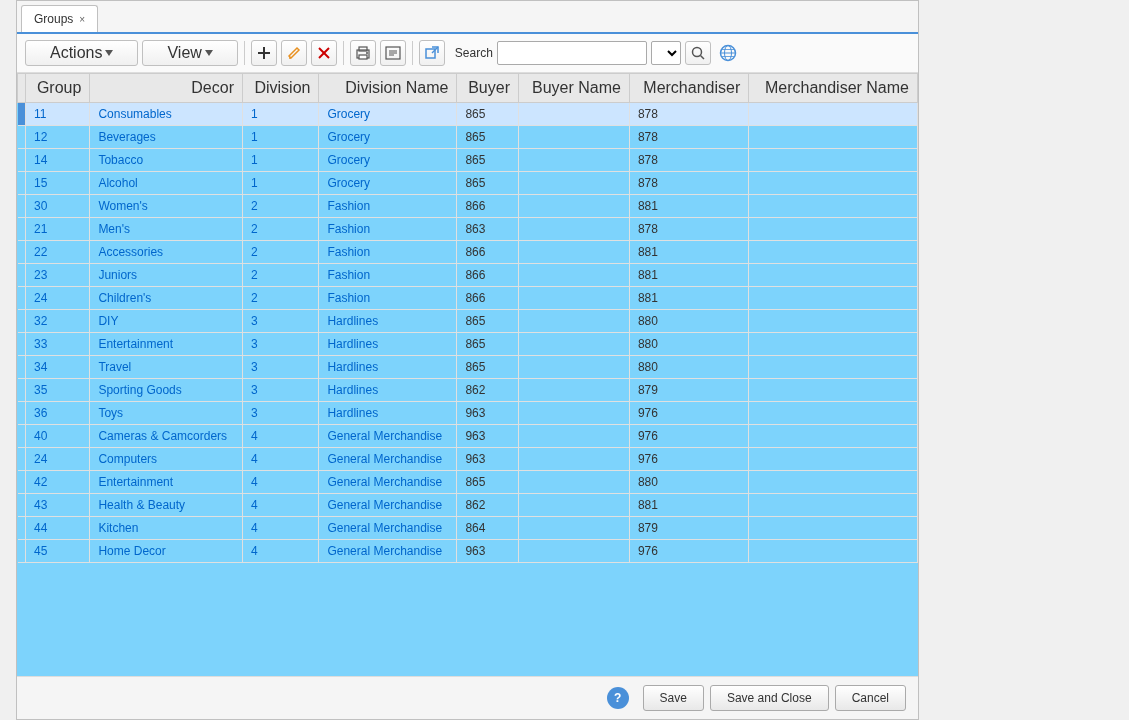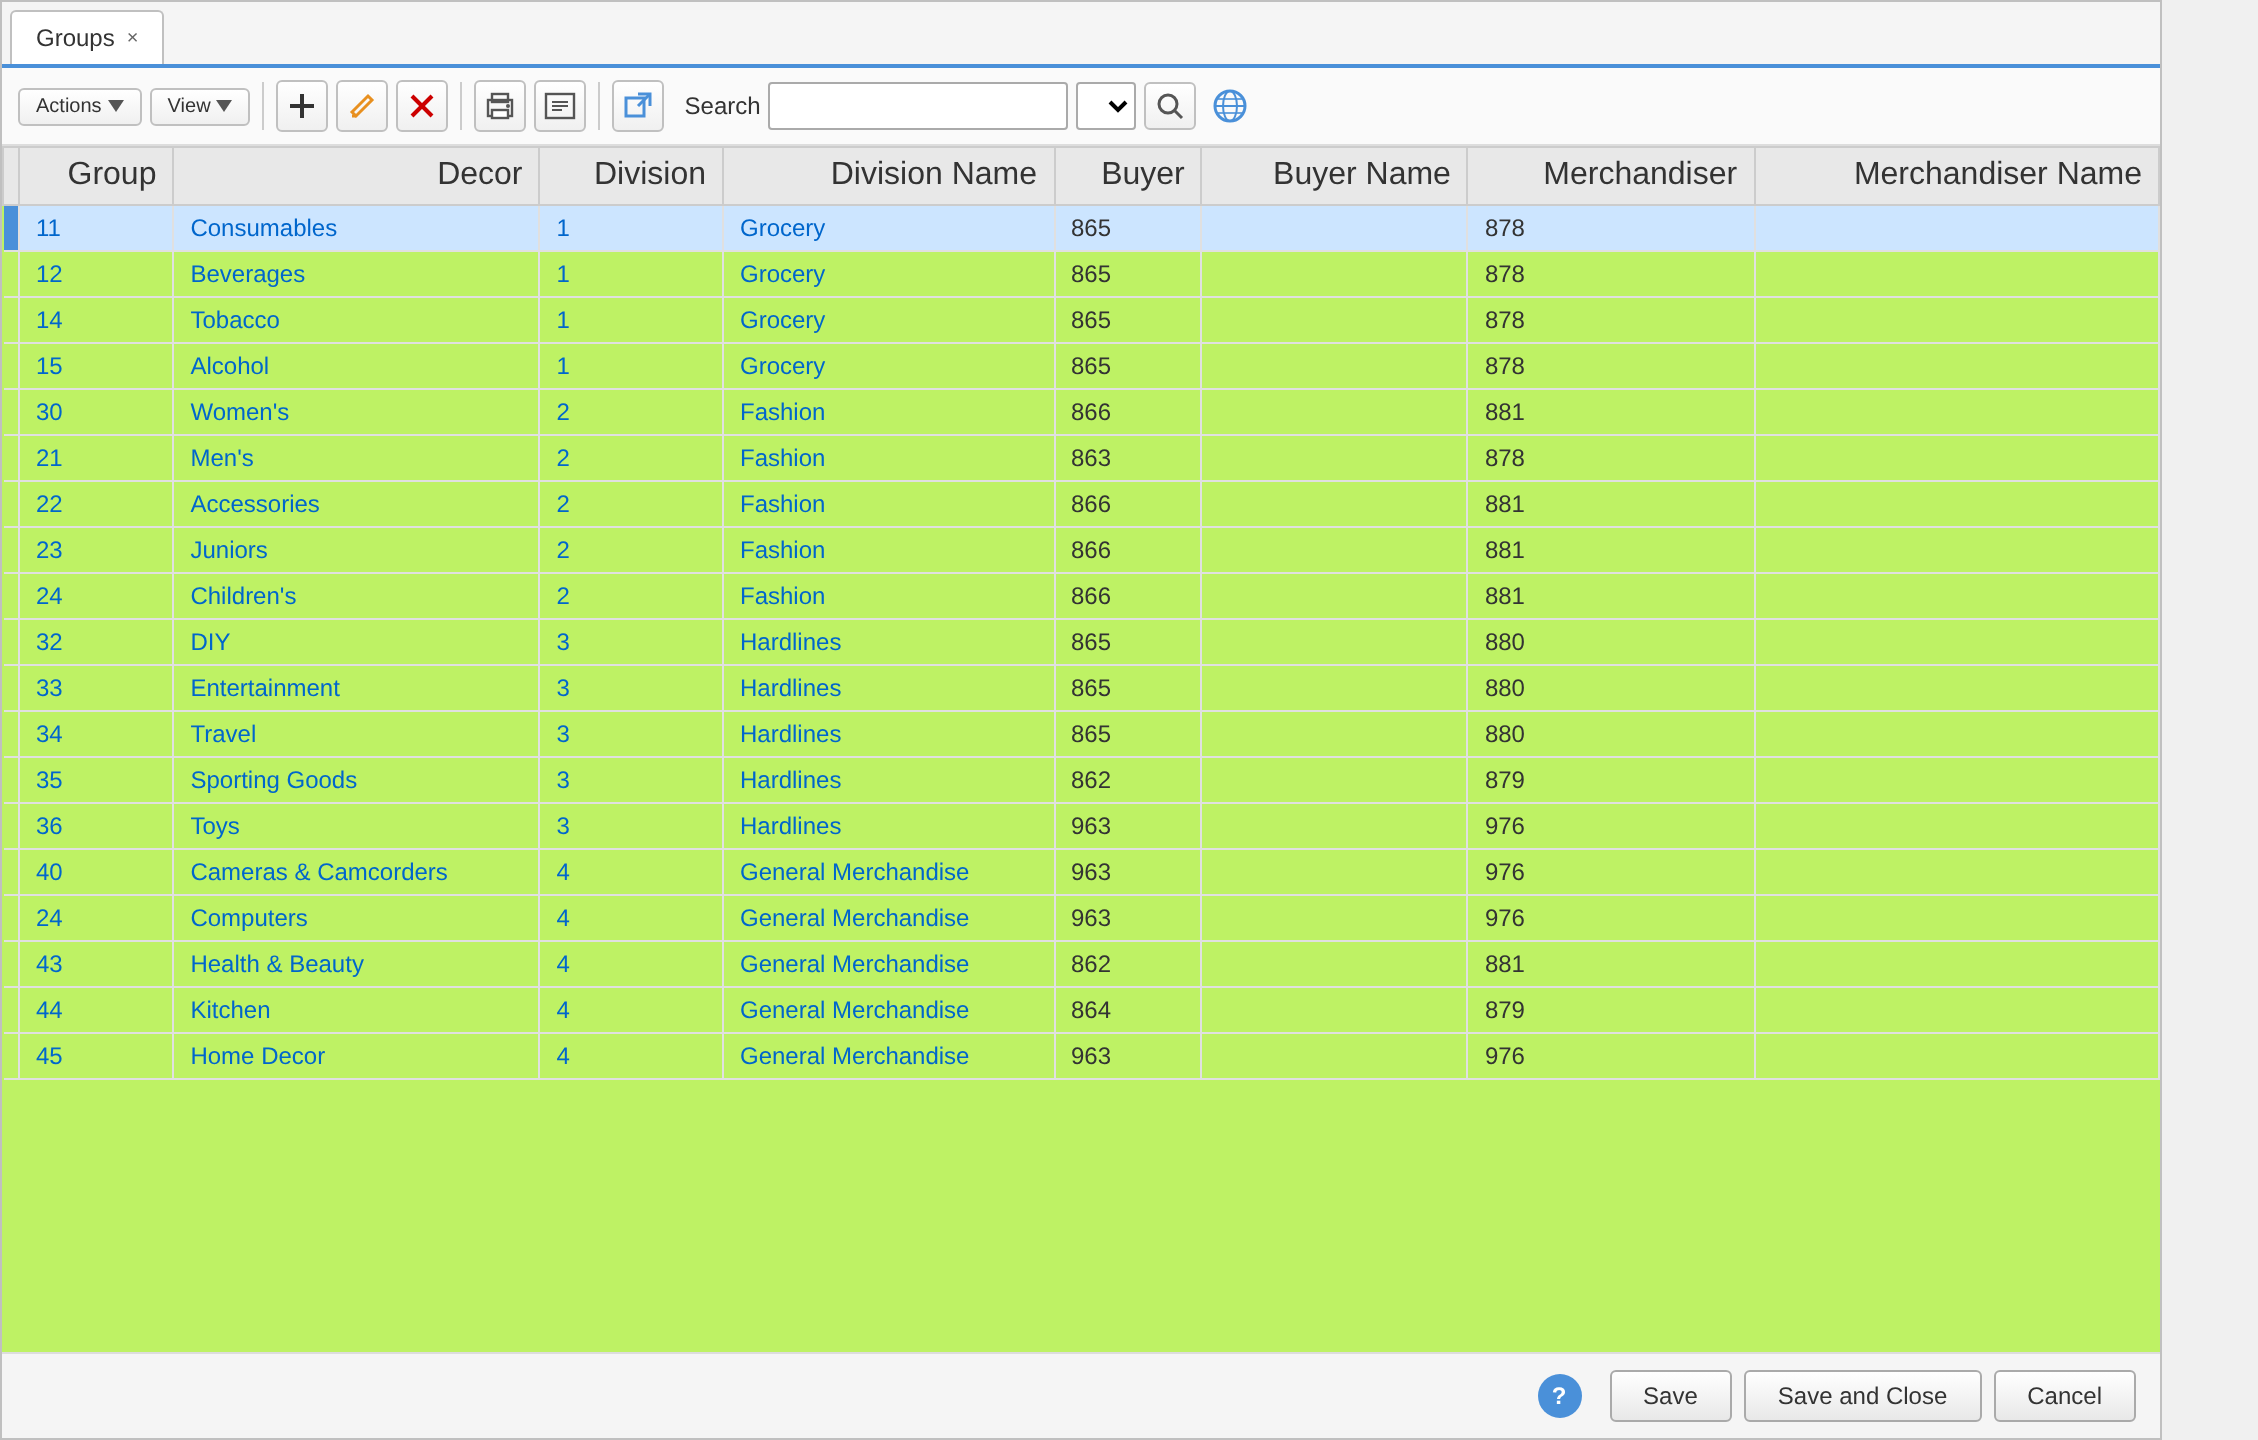--- a/index.html
+++ b/index.html
@@ -1,27 +1,27 @@
 <!DOCTYPE html>
 <html><head>
   <meta charset="utf-8">
   <style>
     * { box-sizing: border-box; margin: 0; padding: 0; }
     body { font-family: Arial, sans-serif; font-size: 12px; background: #f0f0f0; color: #333; }
 
-    .window { background: #bef264; border: 1px solid #c0c0c0; width: 1081px; height: 720px; display: flex; flex-direction: column; }
+    .window { background: #7dd3fc; border: 1px solid #c0c0c0; width: 903px; height: 720px; display: flex; flex-direction: column; margin-left: 16px; }
 
     
     .tab-bar { display: flex; background: #f5f5f5; border-bottom: 2px solid #4a90d9; padding-top: 4px; }
     .tab { display: flex; align-items: center; padding: 6px 12px; background: #fff; border: 1px solid #c0c0c0; border-bottom: none; margin-left: 4px; font-size: 12px; color: #333; cursor: pointer; border-radius: 3px 3px 0 0; }
     .tab .tab-close { margin-left: 6px; color: #666; font-size: 10px; cursor: pointer; }
 
     
     .toolbar { display: flex; align-items: center; padding: 6px 8px; background: #fafafa; border-bottom: 1px solid #ddd; gap: 4px; }
-    .toolbar-btn { display: flex; align-items: center; gap: 3px; padding: 3px 8px; border: 1px solid #c0c0c0; background: linear-gradient(to bottom, #fff, #f0f0f0); border-radius: 3px; cursor: pointer; font-size: 10px; color: #333; }
+    .toolbar-btn { display: flex; align-items: center; gap: 3px; padding: 3px 24px; border: 1px solid #c0c0c0; background: linear-gradient(to bottom, #fff, #f0f0f0); border-radius: 3px; cursor: pointer; font-size: 16px; color: #333; }
     .toolbar-separator { width: 1px; height: 24px; background: #ccc; margin: 0 2px; }
     .icon-btn { display: flex; align-items: center; justify-content: center; width: 26px; height: 26px; border: 1px solid #c0c0c0; background: linear-gradient(to bottom, #fff, #f0f0f0); border-radius: 3px; cursor: pointer; }
     .search-label { margin-left: 6px; font-size: 12px; }
     .search-input { height: 24px; border: 1px solid #aaa; border-radius: 2px; padding: 2px 4px; width: 150px; font-size: 12px; }
     .search-dropdown { height: 24px; border: 1px solid #aaa; border-radius: 2px; background: #fff; padding: 2px 4px; cursor: pointer; }
     .search-go { display: flex; align-items: center; justify-content: center; width: 26px; height: 24px; border: 1px solid #c0c0c0; background: linear-gradient(to bottom, #fff, #f0f0f0); border-radius: 3px; cursor: pointer; }
     .globe-btn { display: flex; align-items: center; justify-content: center; width: 26px; height: 24px; cursor: pointer; }
 
     
     .table-container { flex: 1; overflow: auto; position: relative; }
@@ -331,20 +331,31 @@
             <td style="color: rgb(0, 102, 204);">Computers</td>
             <td style="color: rgb(0, 102, 204);">4</td>
             <td style="color: rgb(0, 102, 204);">General Merchandise</td>
             <td>963</td>
             <td></td>
             <td>976</td>
             <td></td>
           </tr>
           <tr>
             <td style="width: 8px; padding: 0px;"></td>
+            <td style="color: rgb(0, 102, 204);">42</td>
+            <td style="color: rgb(0, 102, 204);">Entertainment</td>
+            <td style="color: rgb(0, 102, 204);">4</td>
+            <td style="color: rgb(0, 102, 204);">General Merchandise</td>
+            <td>865</td>
+            <td></td>
+            <td>880</td>
+            <td></td>
+          </tr>
+          <tr>
+            <td style="width: 8px; padding: 0px;"></td>
             <td style="color: rgb(0, 102, 204);">43</td>
             <td style="color: rgb(0, 102, 204);">Health &amp; Beauty</td>
             <td style="color: rgb(0, 102, 204);">4</td>
             <td style="color: rgb(0, 102, 204);">General Merchandise</td>
             <td>862</td>
             <td></td>
             <td>881</td>
             <td></td>
           </tr>
           <tr>

